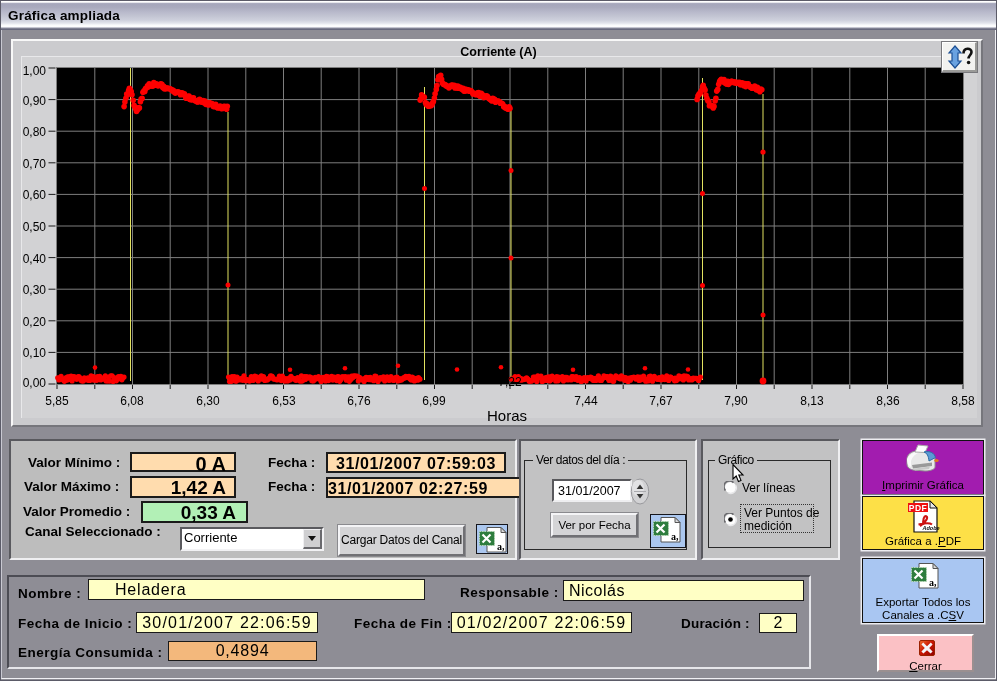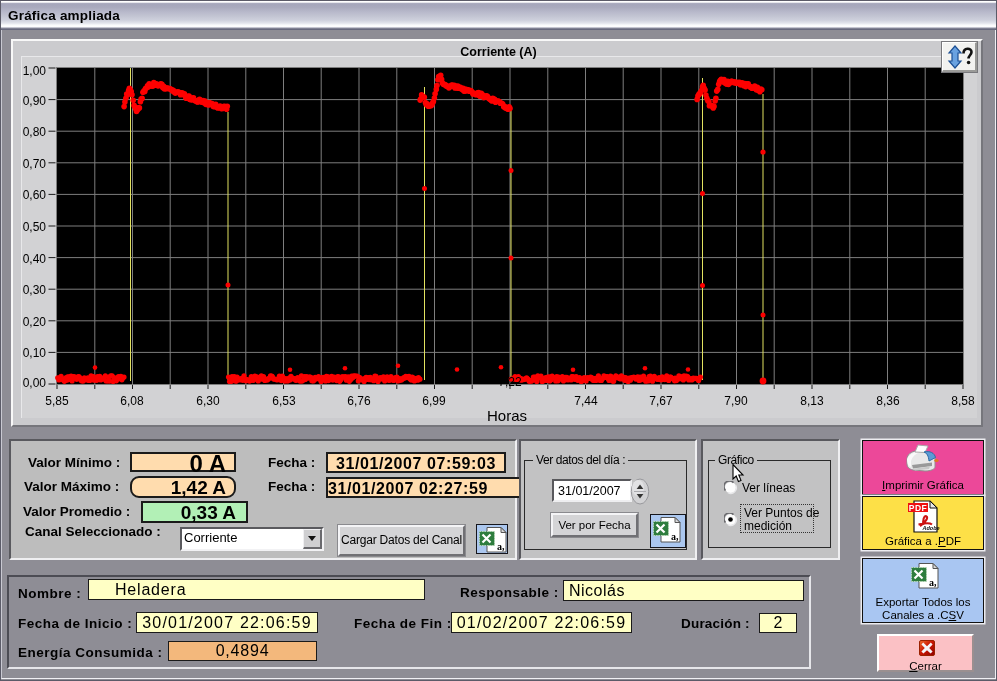--- a/index.html
+++ b/index.html
@@ -871,25 +871,25 @@
 <div class="helpbtn">
 <svg width="33" height="28" viewBox="0 0 33 28" style="position:absolute;left:0;top:0">
 <path d="M12 3 L18 10 L15 10 L15 18 L18 18 L12 25 L6 18 L9 18 L9 10 L6 10 Z" fill="#6aa2e0" stroke="#1c4f94" stroke-width="1.2"></path>
 <path d="M20.5 10.5 C20.5 4.5 28.5 4.5 28.5 9 C28.5 12 25.5 12.5 25.5 15.5" fill="none" stroke="#111" stroke-width="2.6"></path>
       <circle cx="25.6" cy="19.5" r="1.8" fill="#111"></circle>
 </svg>
 </div>
 
 <div class="sunk" style="left:9px;top:439px;width:508px;height:121px;"></div>
 <div class="lbl" style="left:28px;top:455px;">Valor Mínimo :</div>
-<div class="vbox" style="left:130px;top:452px;width:106px;height:20px;font-size:24px;text-align:right;padding:0 8px;line-height:20px;">0 A</div>
+<div class="vbox" style="left:130px;top:452px;width:106px;height:20px;font-size:20px;text-align:right;padding:0 8px;line-height:20px;">0 A</div>
 <div class="lbl" style="left:268px;top:455px;">Fecha :</div>
 <div class="vbox" style="left:326px;top:452px;width:180px;height:21px;font-size:16px;text-align:center;line-height:19px;letter-spacing:0.6px;">31/01/2007 07:59:03</div>
 <div class="lbl" style="left:24px;top:479px;">Valor Máximo :</div>
-<div class="vbox" style="left:130px;top:476px;width:106px;height:22px;font-size:19px;text-align:right;padding:0 8px;line-height:20px;border-radius:9px;">1,42 A</div>
+<div class="vbox" style="left:130px;top:476px;width:106px;height:22px;font-size:19px;text-align:right;padding:0 8px;line-height:20px;">1,42 A</div>
 <div class="lbl" style="left:268px;top:479px;">Fecha :</div>
 <div class="vbox" style="left:326px;top:477px;width:210px;height:21px;font-size:16px;text-align:left;line-height:19px;letter-spacing:0.6px;">31/01/2007 02:27:59</div>
 <div class="lbl" style="left:23px;top:504px;">Valor Promedio :</div>
 <div class="vbox" style="left:141px;top:501px;width:107px;height:22px;font-size:19px;text-align:right;padding:0 10px;line-height:20px;background:#b2f0b6;">0,33 A</div>
 <div class="lbl" style="left:25px;top:524px;">Canal Seleccionado :</div>
 
 <div class="abs" style="left:180px;top:527px;width:144px;height:24px;background:#fff;border-top:2px solid #5a5a5e;border-left:2px solid #5a5a5e;border-bottom:2px solid #f2f2f4;border-right:2px solid #f2f2f4;">
  <div class="abs" style="left:2px;top:1px;font-size:13px;">Corriente</div>
  <div class="abs" style="right:0;top:0;width:19px;height:20px;background:#cfcfd1;border-top:1px solid #f0f0f2;border-left:1px solid #f0f0f2;border-bottom:2px solid #6a6a6e;border-right:2px solid #6a6a6e;">
   <svg width="16" height="16">
@@ -948,21 +948,21 @@
 <path d="M11.4 3.8 A5.5 5.5 0 0 1 3.8 11.4" fill="none" stroke="#e8e8ea" stroke-width="1.4"></path>
 <circle cx="6.5" cy="6.5" r="2.3" fill="#000"></circle>
 </svg>
 <div class="abs" style="left:742px;top:481px;font-size:12px;">Ver líneas</div>
 <div class="abs" style="left:740px;top:504px;width:74px;height:29px;border:1px dotted #333;"></div>
 <div class="abs" style="left:744px;top:507px;font-size:12px;line-height:12.5px;">Ver Puntos de<br>medición</div>
 <svg width="14" height="20" style="position:absolute;left:732px;top:464px">
 <path d="M1 0.5 L1 15 L4.2 12 L6.4 17.5 L9 16.4 L6.8 11 L11 11 Z" fill="#fff" stroke="#000" stroke-width="1.1"></path>
 </svg>
 
-<div class="bluebtn" style="left:862px;top:440px;width:122px;height:55px;background:#ec4899;border:1px solid #111;box-shadow:0 0 0 1.5px #ececf0;">
+<div class="bluebtn" style="left:862px;top:440px;width:122px;height:55px;background:#a21caf;border:1px solid #111;box-shadow:0 0 0 1.5px #ececf0;">
   <svg width="46" height="36" viewBox="0 0 46 36" style="position:absolute;left:38px;top:2px">
 <path d="M6 16 C6 12 10 8 16 8 L30 10 L34 14 L34 24 C34 26 30 28 24 28 L12 27 C8 26 6 24 6 21 Z" fill="#e8e8e8" stroke="#909090"></path>
 <path d="M6 16 C8 12 12 9 17 9 L19 9 C14 11 11 14 10 18 L10 24 L8 23 C6.5 21.5 6 19 6 16 Z" fill="#fafafa"></path>
 <path d="M14 9 L17 2 L27 3 L24 9.5 Z" fill="#ffffff" stroke="#aaa"></path>
 <path d="M23 9 C29 7.5 33.5 10 34.5 14.5 L28 18 C27.5 13 26 10 23 9 Z" fill="#5b9bd5" stroke="#2e6da4"></path>
 <ellipse cx="35.5" cy="17.5" rx="2.2" ry="1.6" fill="#e07820"></ellipse>
 <path d="M11 22 L31 19.5 L31 23 L12 25.5 Z" fill="#999"></path>
 <path d="M12 25.8 L29 23.5 L28 26 L14 27.5 Z" fill="#c8c8c8"></path>
 </svg>
   <div class="abs" style="left:0;top:38px;width:100%;font-size:11.5px;"><span style="text-decoration:underline">I</span>mprimir Gráfica</div>

